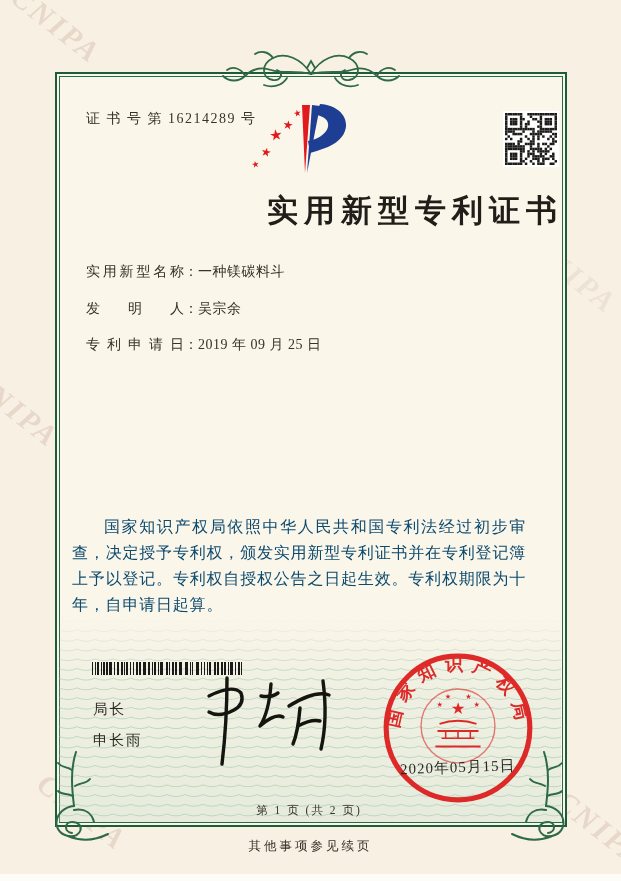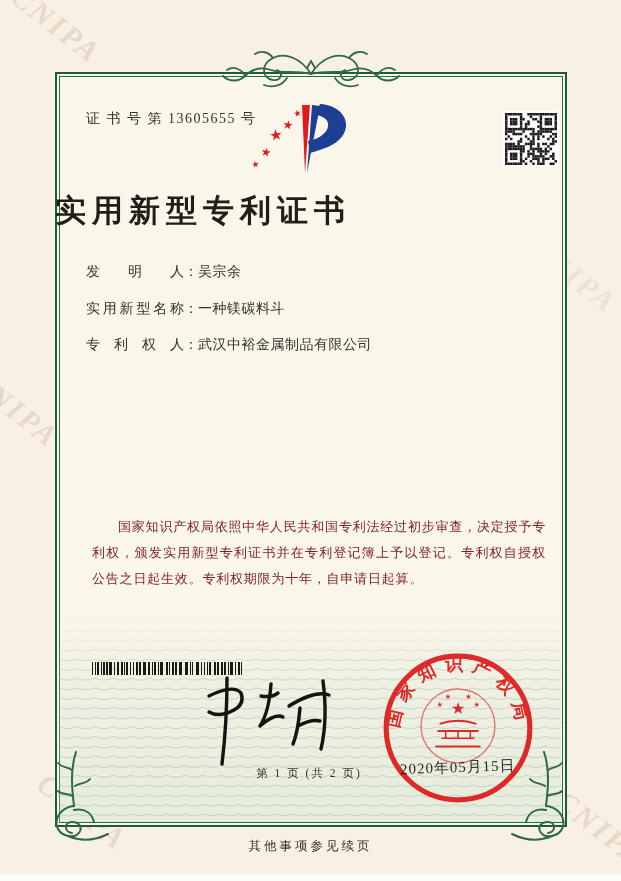--- a/index.html
+++ b/index.html
@@ -23,43 +23,43 @@
   .waves svg{display:block;}
 
   .ornament{position:absolute;}
 
   .cert-no{position:absolute;left:86px;top:110px;font-size:14px;letter-spacing:1.5px;color:#38322a;}
 
   .qr{position:absolute;left:503px;top:111px;width:56px;height:56px;background:#ffffff;padding:2px;box-sizing:border-box;}
 
   .logo{position:absolute;left:250px;top:97px;width:104px;height:92px;}
 
-  .title{position:absolute;left:55px;top:190px;width:508px;text-align:left;
+  .title{position:absolute;left:55px;top:190px;width:508px;text-align:right;
          font-size:31px;font-weight:700;letter-spacing:6px;color:#211d18;}
 
   .fields{position:absolute;left:86px;top:260px;width:450px;font-size:14px;color:#38322a;}
   .frow{margin-bottom:13.5px;line-height:23px;white-space:nowrap;}
   .flabel{display:inline-block;width:98px;text-align:justify;text-align-last:justify;vertical-align:top;}
   .fcolon{display:inline-block;width:14px;}
   .fvalue{letter-spacing:0.5px;}
   .fpair-first{display:inline-block;width:246px;}
   .flabel.small{width:92px;}
 
-  .paras{position:absolute;left:92px;top:514px;width:454px;font-size:13px;line-height:26px;
-         color:#7f1d1d;letter-spacing:0.8px;text-align:justify;}
+  .paras{position:absolute;left:72px;top:514px;width:454px;font-size:16px;line-height:26px;
+         color:#0c4a6e;letter-spacing:0.8px;text-align:justify;}
   .paras p{margin:0;text-indent:2em;}
 
   .barcode{position:absolute;left:92px;top:661px;width:154px;height:13px;}
 
   .signer{position:absolute;left:93px;top:694px;font-size:14.5px;color:#2e2a24;letter-spacing:2px;line-height:31px;}
   .signature{position:absolute;left:183px;top:672px;width:150px;height:100px;}
 
   .seal{position:absolute;left:380px;top:650px;width:156px;height:156px;opacity:0.94;}
 
-  .page-no{position:absolute;left:55px;top:766px;width:508px;text-align:center;
+  .page-no{position:absolute;left:55px;top:803px;width:508px;text-align:center;
            font-size:11.5px;letter-spacing:2px;color:#3a342c;}
   .cont-note{position:absolute;left:0;top:838px;width:621px;text-align:center;
              font-size:12.5px;letter-spacing:3px;color:#332e27;}
 </style>
 </head>
 <body>
 
 <div class="page">
 
   <div class="wm" style="left:4px;top:8px;">CNIPA</div>
@@ -136,21 +136,21 @@
       <path d="M34,2 C28,20 30,40 32,56"></path>
       <path d="M32,56 C12,58 8,82 26,86 C40,89 44,72 30,72 C22,72 22,82 30,83"></path>
       <path d="M32,60 C44,58 50,64 52,72"></path>
       <path d="M26,86 C40,92 54,90 66,84"></path>
       <path d="M30,20 C24,16 20,18 16,13"></path>
       <path d="M33,36 C40,32 44,34 48,29"></path>
       <path d="M31,46 C24,43 20,45 16,41"></path>
     </g>
   </svg>
 
-  <div class="cert-no">证 书 号 第 13605655 号</div>
+  <div class="cert-no">证 书 号 第 16214289 号</div>
 
   <div class="qr">
     <svg id="qr-svg" width="52" height="52" viewBox="0 0 52 52">
         <rect x="0.00" y="0.00" width="2.48" height="2.48" fill="#1c1a18"></rect>
         <rect x="2.48" y="0.00" width="2.48" height="2.48" fill="#1c1a18"></rect>
         <rect x="4.95" y="0.00" width="2.48" height="2.48" fill="#1c1a18"></rect>
         <rect x="7.43" y="0.00" width="2.48" height="2.48" fill="#1c1a18"></rect>
         <rect x="9.90" y="0.00" width="2.48" height="2.48" fill="#1c1a18"></rect>
         <rect x="12.38" y="0.00" width="2.48" height="2.48" fill="#1c1a18"></rect>
         <rect x="14.86" y="0.00" width="2.48" height="2.48" fill="#1c1a18"></rect>
@@ -401,27 +401,27 @@
       <polygon points="52,8 60,8 55,76" fill="#e11a1e"></polygon>
       <polygon points="62,8 70,9 57,76" fill="#1d3e93"></polygon>
       <path d="M70,7 C100,9 106,38 78,50 C70,53 64,55 60,56 L58,44 C80,40 86,21 66,18 Z" fill="#1d3e93"></path>
     </g>
   </svg>
 
   <div class="title">实用新型专利证书</div>
 
   <div class="fields">
     <div class="frow">
+      <span class="flabel">实用新型名称</span><span class="fcolon">：</span><span class="fvalue">一种镁碳料斗</span>
+    </div>
+    <div class="frow">
       <span class="flabel">发明人</span><span class="fcolon">：</span><span class="fvalue">吴宗余</span>
     </div>
     <div class="frow">
-      <span class="flabel">实用新型名称</span><span class="fcolon">：</span><span class="fvalue">一种镁碳料斗</span>
-    </div>
-    <div class="frow">
-      <span class="flabel">专利权人</span><span class="fcolon">：</span><span class="fvalue">武汉中裕金属制品有限公司</span>
+      <span class="flabel">专利申请日</span><span class="fcolon">：</span><span class="fvalue">2019 年 09 月 25 日</span>
     </div>
   </div>
 
   <div class="paras">
     <p>国家知识产权局依照中华人民共和国专利法经过初步审查，决定授予专利权，颁发实用新型专利证书并在专利登记簿上予以登记。专利权自授权公告之日起生效。专利权期限为十年，自申请日起算。</p>
   </div>
 
   <div class="barcode">
     <svg id="barcode-svg" width="154" height="13" fill="#1c1a18">
         <rect x="0" y="0" width="1" height="13"></rect>
@@ -464,20 +464,24 @@
         <rect x="129" y="0" width="2" height="13"></rect>
         <rect x="132" y="0" width="2" height="13"></rect>
         <rect x="136" y="0" width="1" height="13"></rect>
         <rect x="138" y="0" width="3" height="13"></rect>
         <rect x="143" y="0" width="1" height="13"></rect>
         <rect x="146" y="0" width="2" height="13"></rect>
         <rect x="149" y="0" width="1" height="13"></rect>
       </svg>
   </div>
 
+  <div class="signer">
+    <div>局长</div>
+    <div>申长雨</div>
+  </div>
 
   <svg class="signature" viewBox="0 0 150 100">
     <g fill="none" stroke="#15150f" stroke-width="3.4" stroke-linecap="round" stroke-linejoin="round">
       <path d="M26,24 q24,-12 32,-3 q4,11 -7,17 q-15,8 -25,2"></path>
       <path d="M44,6 q0,45 -5,86"></path>
       <path d="M78,24 q10,2 17,-3"></path>
       <path d="M88,12 q-2,28 -11,42 q15,-13 23,-9"></path>
       <path d="M106,34 q26,-16 40,-11"></path>
       <path d="M140,9 q5,38 -2,68"></path>
       <path d="M117,36 q-2,24 -7,36"></path>

